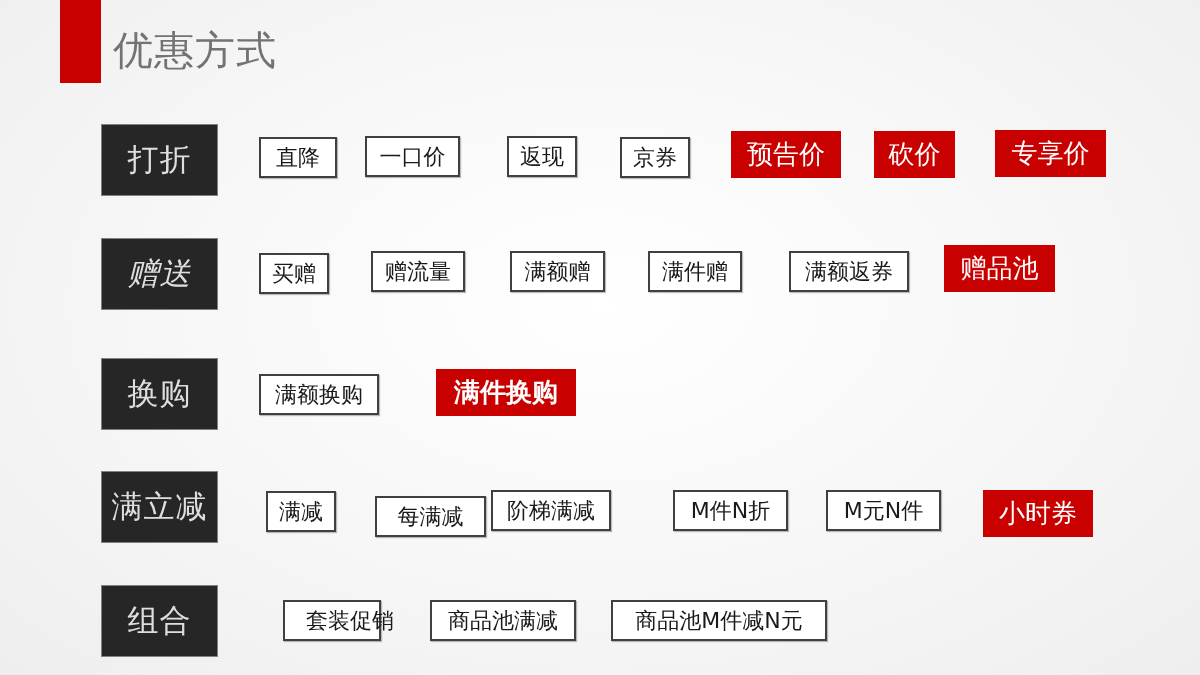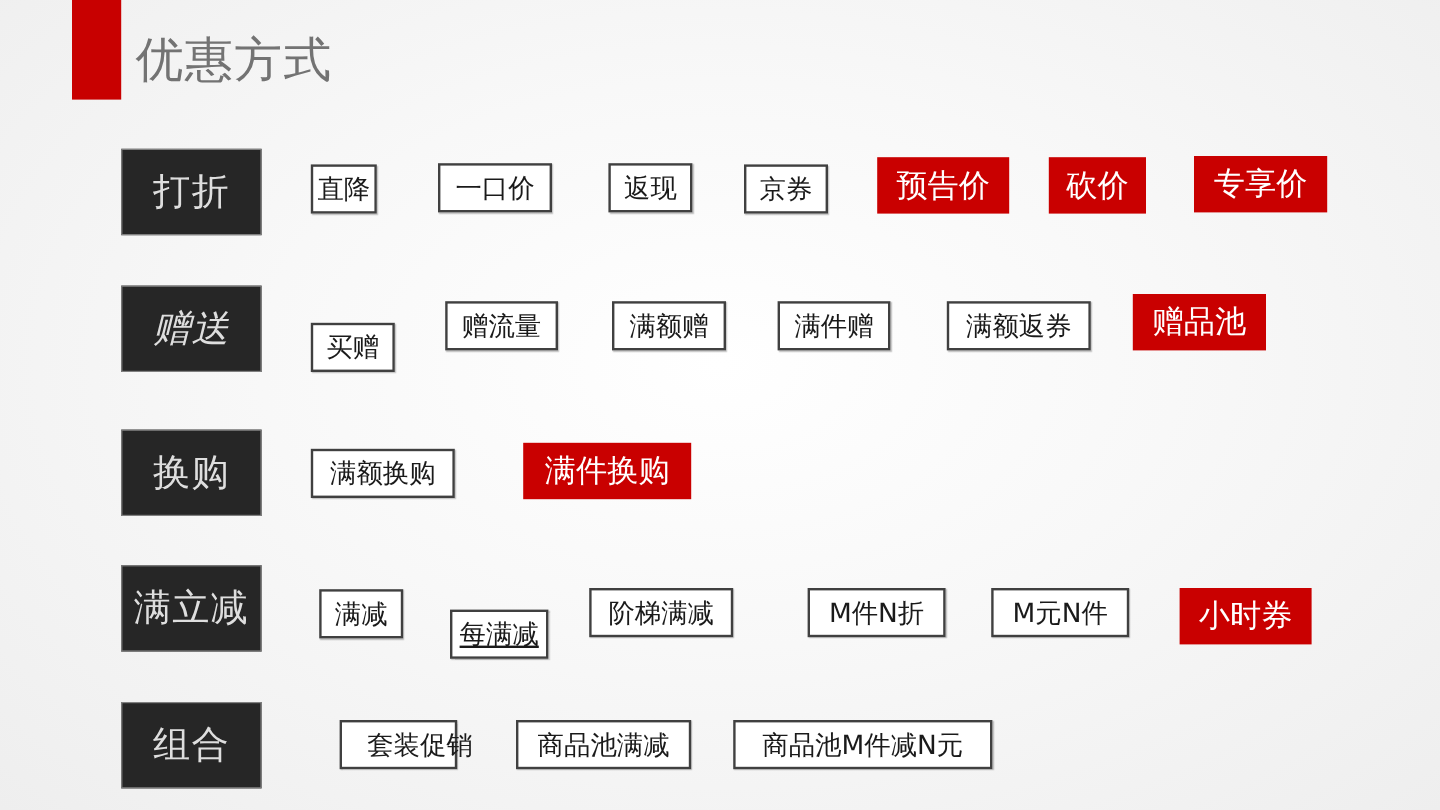--- a/index.html
+++ b/index.html
@@ -25,43 +25,43 @@
     background: #c90000; border: none; color: #ffffff; height: 47px; font-size: 26px; box-shadow: none;
   }
 </style>
 </head>
 <body>
 
 <div class="accent-bar"></div>
 <div class="title">优惠方式</div>
 
 <div class="cat" style="top:124px;">打折</div>
-<div class="tag" style="left:259px;top:137px;width:55px;">直降</div>
+<div class="tag" style="left:259px;top:137px;width:78px;">直降</div>
 <div class="tag" style="left:365px;top:136px;width:95px;">一口价</div>
 <div class="tag" style="left:507px;top:136px;width:70px;">返现</div>
 <div class="tag" style="left:620px;top:137px;width:70px;">京券</div>
 <div class="tag red" style="left:731px;top:131px;width:110px;">预告价</div>
 <div class="tag red" style="left:874px;top:131px;width:81px;">砍价</div>
 <div class="tag red" style="left:995px;top:130px;width:111px;">专享价</div>
 
 <div class="cat" style="top:238px;font-style:italic;">赠送</div>
-<div class="tag" style="left:259px;top:253px;width:70px;margin-top:16px;">买赠</div>
+<div class="tag" style="left:259px;top:253px;width:70px;">买赠</div>
 <div class="tag" style="left:371px;top:251px;width:94px;">赠流量</div>
 <div class="tag" style="left:510px;top:251px;width:95px;">满额赠</div>
 <div class="tag" style="left:648px;top:251px;width:94px;text-align:center;">满件赠</div>
 <div class="tag" style="left:789px;top:251px;width:120px;">满额返券</div>
 <div class="tag red" style="left:944px;top:245px;width:111px;">赠品池</div>
 
 <div class="cat" style="top:358px;">换购</div>
 <div class="tag" style="left:259px;top:374px;width:120px;">满额换购</div>
-<div class="tag red" style="left:436px;top:369px;width:140px;">满件换购</div>
+<div class="tag red" style="left:436px;top:369px;width:140px;font-weight:bold;">满件换购</div>
 
 <div class="cat" style="top:471px;">满立减</div>
 <div class="tag" style="left:266px;top:491px;width:70px;">满减</div>
-<div class="tag" style="left:375px;top:508px;width:82px;text-decoration:underline;">每满减</div>
+<div class="tag" style="left:375px;top:496px;width:111px;">每满减</div>
 <div class="tag" style="left:491px;top:490px;width:120px;">阶梯满减</div>
 <div class="tag" style="left:673px;top:490px;width:115px;">M件N折</div>
 <div class="tag" style="left:826px;top:490px;width:115px;">M元N件</div>
 <div class="tag red" style="left:983px;top:490px;width:110px;">小时券</div>
 
 <div class="cat" style="top:585px;">组合</div>
 <div class="tag" style="left:283px;top:600px;width:98px;padding-left:36px;">套装促销</div>
 <div class="tag" style="left:430px;top:600px;width:146px;">商品池满减</div>
 <div class="tag" style="left:611px;top:600px;width:216px;">商品池M件减N元</div>
 

